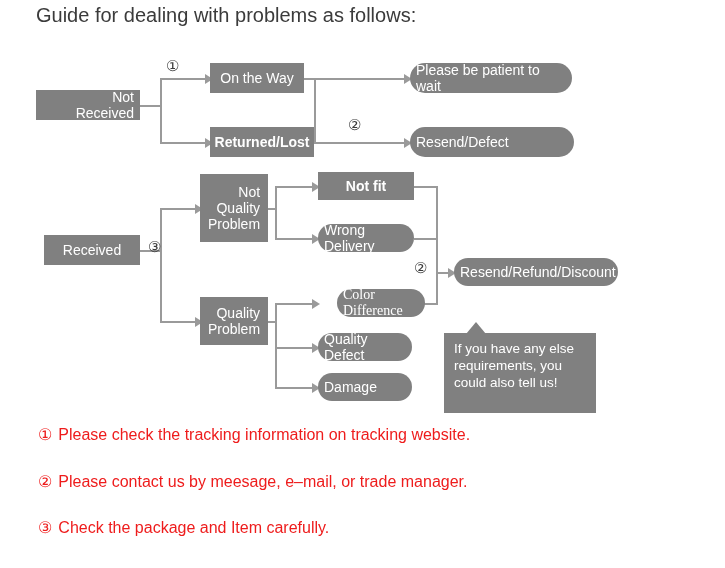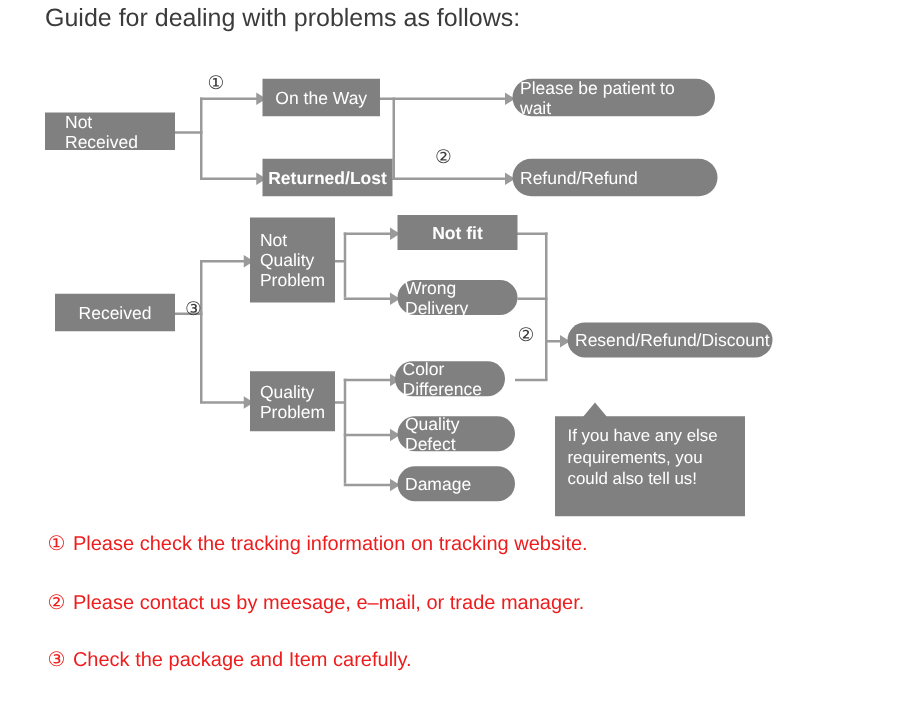--- a/index.html
+++ b/index.html
@@ -27,21 +27,21 @@
     white-space: nowrap;
   }
   .node {
     position: absolute;
     background: #808080;
     color: #ffffff;
     font-size: 14px;
     display: flex;
     align-items: center;
     justify-content: center;
-    text-align: left;
+    text-align: right;
     line-height: 1.15;
     box-sizing: border-box;
     padding: 2px 6px;
   }
   .node.left {
     justify-content: flex-start;
     text-align: left;
     border-radius: 15px;
   }
   .circnum {
@@ -113,21 +113,21 @@
   <div class="arrow" style="left:404px; top:74px;"></div>
 
   <div class="connector hline" style="left:314px; top:142px; width:94px;"></div>
   <div class="connector vline" style="left:314px; top:78px; height:66px;"></div>
   <div class="arrow" style="left:404px; top:138px;"></div>
 
   <div class="node" style="left:36px; top:90px; width:104px; height:30px;padding-left:16px;">Not Received</div>
   <div class="node" style="left:210px; top:63px; width:94px; height:30px;">On the Way</div>
   <div class="node" style="left:210px; top:127px; width:104px; height:30px;font-weight:bold;">Returned/Lost</div>
   <div class="node left" style="left:410px; top:63px; width:162px; height:30px;">Please be patient to wait</div>
-  <div class="node left" style="left:410px; top:127px; width:164px; height:30px;">Refund/Refund</div>
+  <div class="node left" style="left:410px; top:127px; width:164px; height:30px;">Resend/Defect</div>
 
   <div class="circnum" style="left:166px; top:57px;">①</div>
   <div class="circnum" style="left:348px; top:116px;">②</div>
 
   <div class="connector hline" style="left:140px; top:250px; width:22px;"></div>
   <div class="connector vline" style="left:160px; top:208px; height:114px;"></div>
 
   <div class="connector hline" style="left:160px; top:208px; width:38px;"></div>
   <div class="arrow" style="left:195px; top:204px;"></div>
 
@@ -160,21 +160,21 @@
   <div class="node" style="left:44px; top:235px; width:96px; height:30px;">Received</div>
 
   <div class="node" style="left:200px; top:174px; width:68px; height:68px; white-space:pre-line;">Not
 Quality
 Problem</div>
   <div class="node" style="left:200px; top:297px; width:68px; height:48px; white-space:pre-line;">Quality
 Problem</div>
 
   <div class="node" style="left:318px; top:172px; width:96px; height:28px;font-weight:bold;">Not fit</div>
   <div class="node left" style="left:318px; top:224px; width:96px; height:28px;">Wrong Delivery</div>
-  <div class="node left" style="left:316px; top:289px; width:88px; height:28px;">Color Difference</div>
+  <div class="node left" style="left:337px; top:289px; width:88px; height:28px;font-family:Liberation Serif, serif;">Color Difference</div>
   <div class="node left" style="left:318px; top:333px; width:94px; height:28px;">Quality Defect</div>
   <div class="node left" style="left:318px; top:373px; width:94px; height:28px;text-align:center;">Damage</div>
 
   <div class="node left" style="left:454px; top:258px; width:164px; height:28px;">Resend/Refund/Discount</div>
 
   <div class="circnum" style="left:148px; top:238px;">③</div>
   <div class="circnum" style="left:414px; top:259px;">②</div>
 
   <div class="callout" style="left:444px; top:333px; width:152px; height:80px;">
     <span class="tail"></span>

